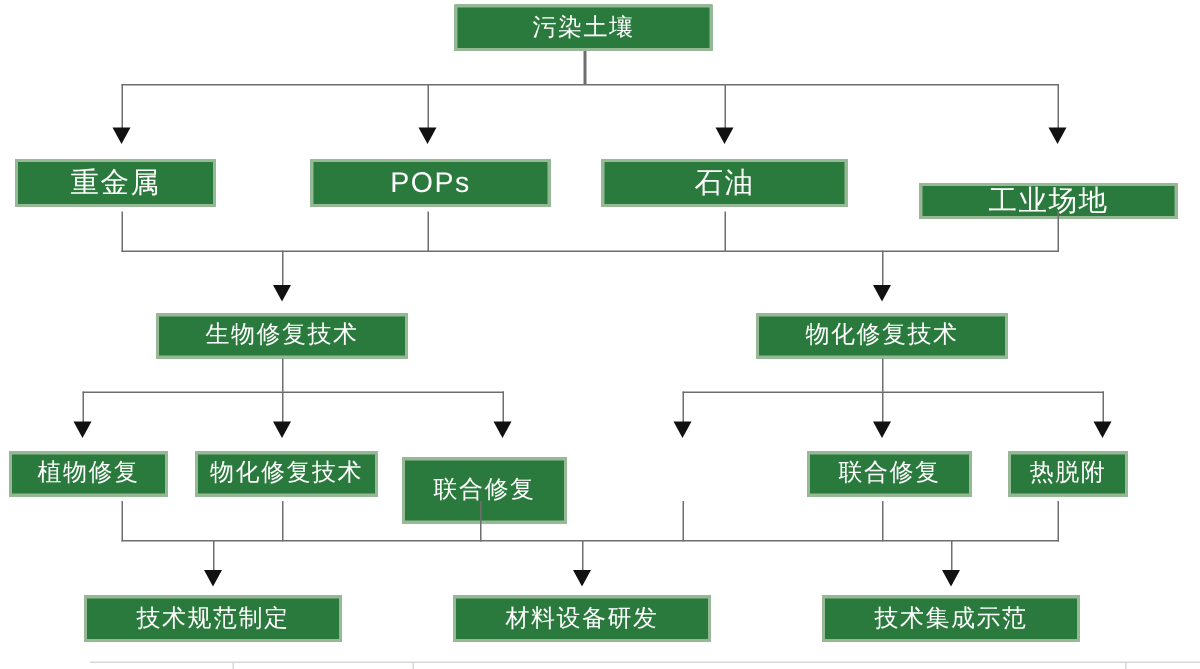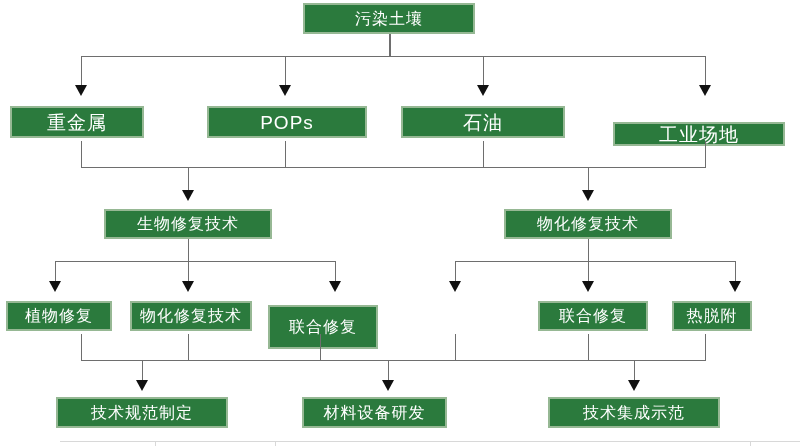--- a/index.html
+++ b/index.html
@@ -159,21 +159,21 @@
   <div class="vline" style="left:142px; top:360px; height:21px;"></div>
   <div class="arrow" style="left:136px; top:380px;"></div>
   <div class="vline" style="left:388px; top:360px; height:21px;"></div>
   <div class="arrow" style="left:382px; top:380px;"></div>
   <div class="vline" style="left:634px; top:360px; height:21px;"></div>
   <div class="arrow" style="left:628px; top:380px;"></div>
 
   <div class="node lvl5" style="left:56px; top:397px; width:172px; height:31px;">
     <span>技术规范制定</span>
   </div>
-  <div class="node lvl5" style="left:302px; top:397px; width:145px; height:31px;">
+  <div class="node lvl5" style="left:302px; top:397px; width:172px; height:31px;">
     <span>材料设备研发</span>
   </div>
   <div class="node lvl5" style="left:548px; top:397px; width:172px; height:31px;">
     <span>技术集成示范</span>
   </div>
 
   <div class="footline" style="left:60px; top:441px; width:740px;"></div>
   <div class="foottick" style="left:155px; top:441px; height:5px;"></div>
   <div class="foottick" style="left:275px; top:441px; height:5px;"></div>
   <div class="foottick" style="left:750px; top:441px; height:5px;"></div>

